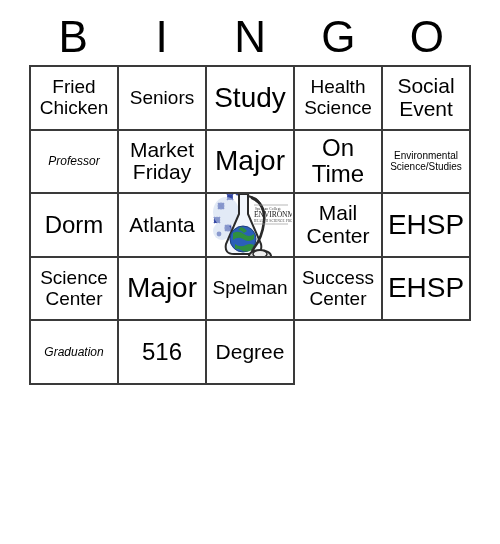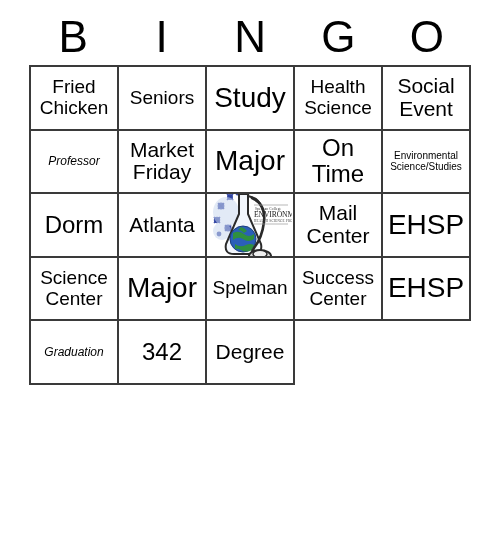--- a/index.html
+++ b/index.html
@@ -226,20 +226,20 @@
       <span class="cell-text fs-md">Success
 Center</span>
     </div>
     <div class="cell">
       <span class="cell-text fs-xl">EHSP</span>
     </div>
     <div class="cell">
       <span class="cell-text fs-sm">Graduation</span>
     </div>
     <div class="cell">
-      <span class="cell-text fs-xxl">342</span>
+      <span class="cell-text fs-xxl">516</span>
     </div>
     <div class="cell">
       <span class="cell-text fs-lg">Degree</span>
     </div>
 
   </div>
 </div>
 
 </body></html>

